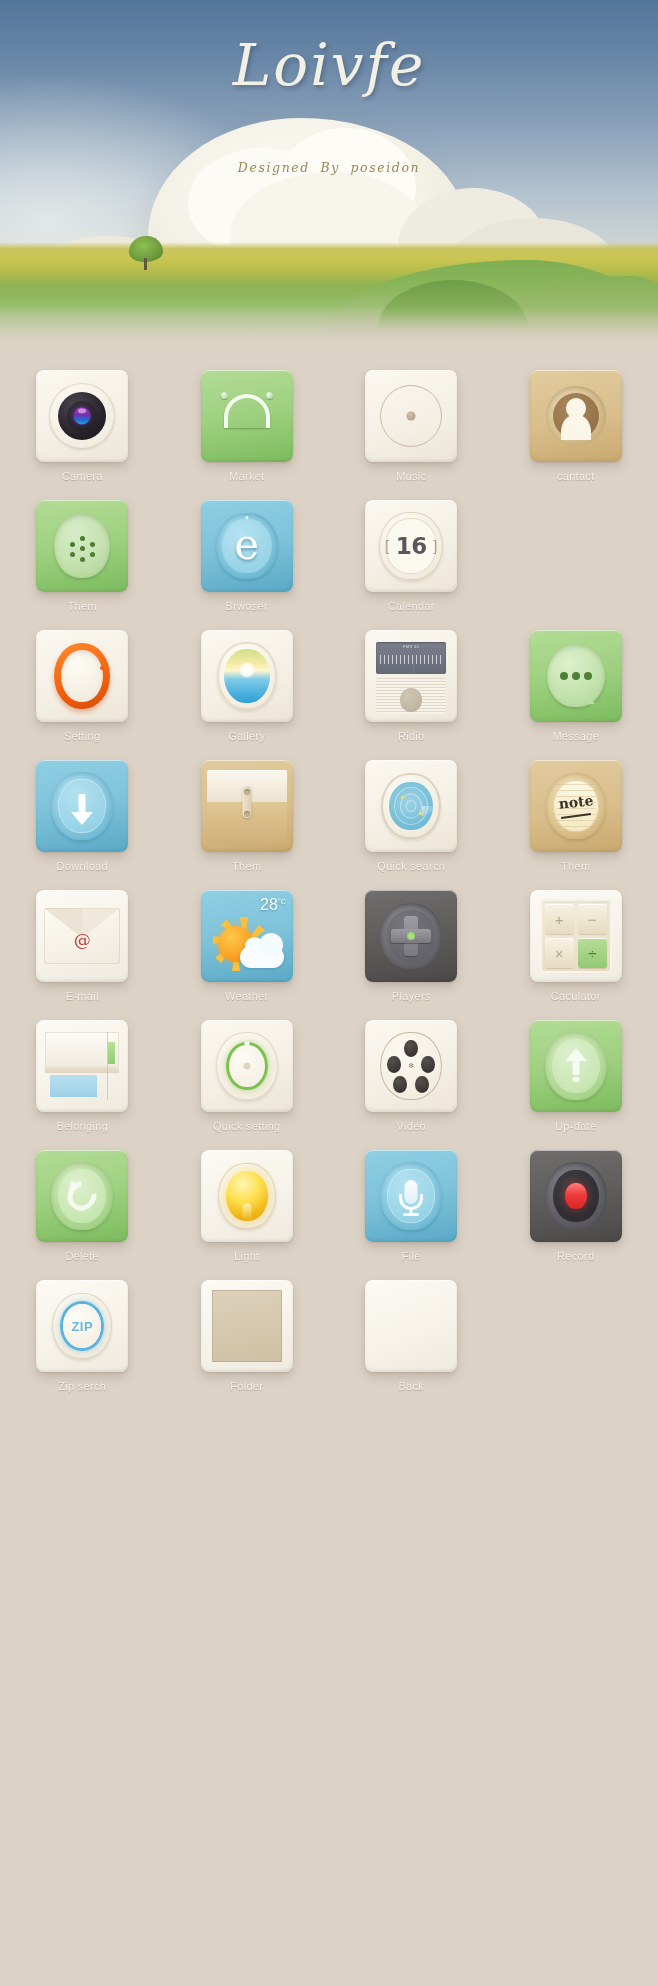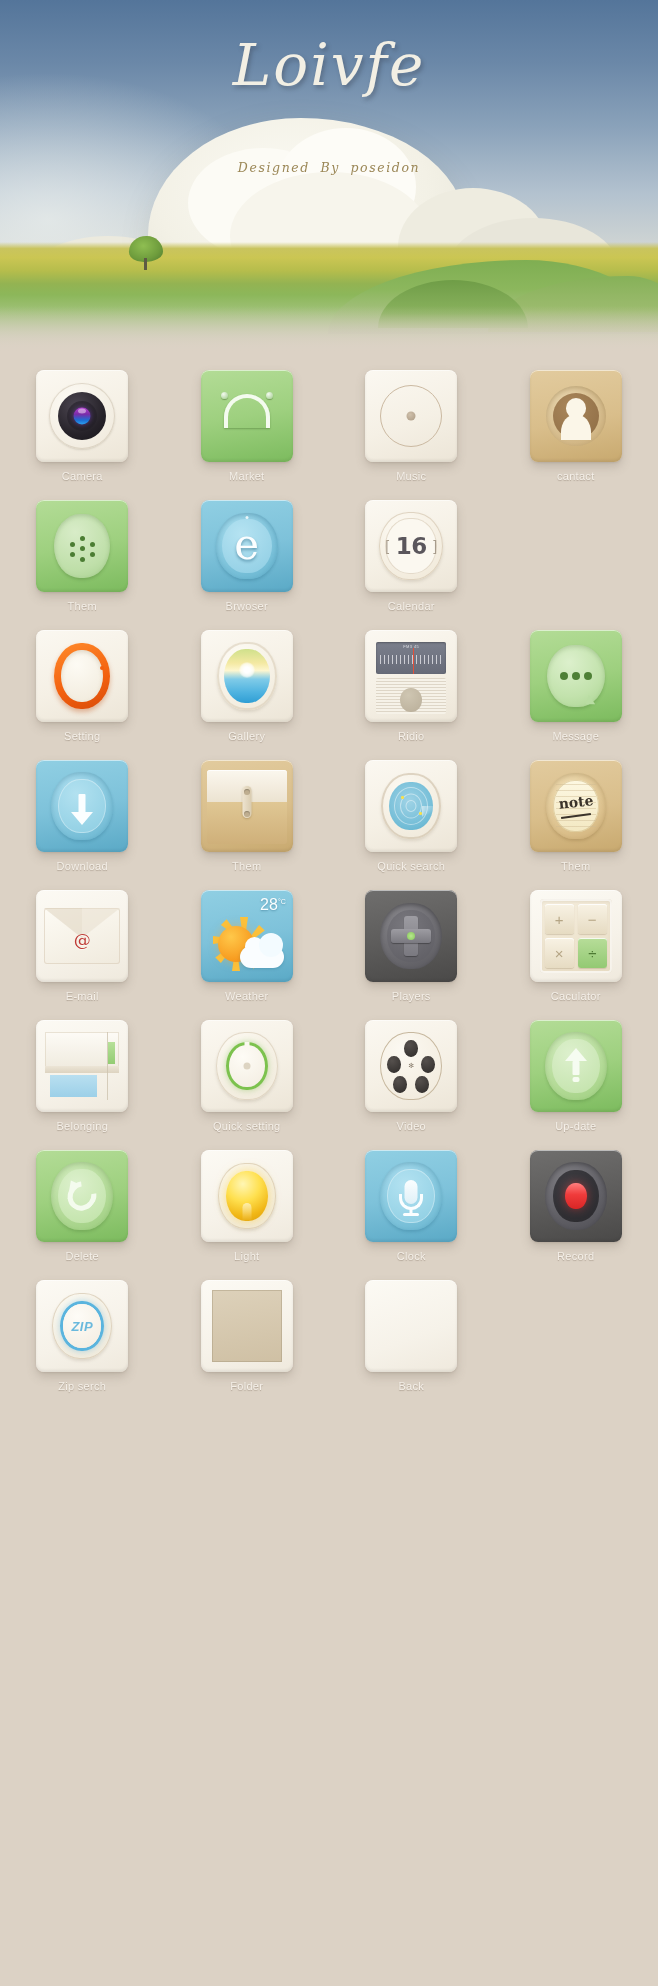--- a/index.html
+++ b/index.html
@@ -353,21 +353,21 @@
 
   
   .re-o1{ width:62px; height:68px; background:radial-gradient(circle at 36% 26%,#7e7d82,#605f65 60%,#4c4b51); box-shadow:inset 0 2px 4px rgba(0,0,0,.3);}
   .re-o2{ width:46px; height:52px; background:radial-gradient(circle at 38% 28%,#3f3e43,#29282c);}
   .re-btn{ width:22px; height:26px; background:linear-gradient(180deg,#ff7e7e 0%, #f03b3b 45%, #d92626 100%); box-shadow:0 0 8px rgba(230,50,50,.5);}
 
   
   .zp-o1{ width:60px; height:66px; background:radial-gradient(circle at 36% 26%,#fdfbf4,#eee7d7); box-shadow:inset 0 0 0 1px rgba(214,200,176,.7), 0 2px 3px rgba(160,146,126,.26);}
   .zp-ring{ width:44px; height:50px; border-radius:50%/52%; border:3.5px solid #5ab4de; box-shadow:0 0 6px rgba(60,160,210,.4);}
   .zp-in{ width:38px; height:44px; border-radius:50%/52%; background:radial-gradient(circle at 38% 28%,#fefcf7,#f3ece0);}
-  .zp-txt{ position:absolute; left:50%; top:50%; transform:translate(-50%,-50%); font-size:13px; font-weight:bold; color:#6ab9dd; letter-spacing:.5px;font-style:italic;}
+  .zp-txt{ position:absolute; left:50%; top:50%; transform:translate(-50%,-50%); font-size:13px; font-weight:bold; color:#6ab9dd; letter-spacing:.5px;}
 
   
   .fl-body{ position:absolute; inset:0; background:linear-gradient(160deg,#75747a,#5a595f 55%,#4b4a50);}
   .fl-shutter{ position:absolute; left:24px; top:9px; width:44px; height:30px; background:linear-gradient(180deg,#d6d5da,#bdbcc2); border-radius:1px;}
   .fl-slot{ position:absolute; left:30px; top:13px; width:13px; height:22px; background:#6e6d73; border-radius:1px;}
   .fl-notch{ position:absolute; right:9px; top:11px; width:6px; height:6px; background:#6e6d73;}
   .fl-hub{ position:absolute; left:50%; top:48px; transform:translateX(-50%); width:22px; height:22px; border-radius:50%; background:radial-gradient(circle at 38% 30%,#9a999f,#78777d);}
   .fl-hubin{ position:absolute; left:50%; top:52px; transform:translateX(-50%) rotate(45deg); width:9px; height:9px; background:#cfced4;}
   .fl-label{ position:absolute; left:8px; right:8px; bottom:7px; height:14px; background:linear-gradient(180deg,#5d5c62,#4a494f); border-radius:1px;}
 
@@ -691,21 +691,21 @@
     </div>
     <div class="cell">
       <div class="tile t-blue">
         <div class="oval vo-o1"></div>
         <div class="oval vo-o2"></div>
         <div class="vo-cap"></div>
         <div class="vo-arc"></div>
         <div class="vo-stem"></div>
         <div class="vo-base"></div>
       </div>
-      <div class="label">Clock</div>
+      <div class="label">File</div>
     </div>
     <div class="cell">
       <div class="tile t-dark">
         <div class="oval re-o1"></div>
         <div class="oval re-o2"></div>
         <div class="oval re-btn"></div>
       </div>
       <div class="label">Record</div>
     </div>
   </div>

